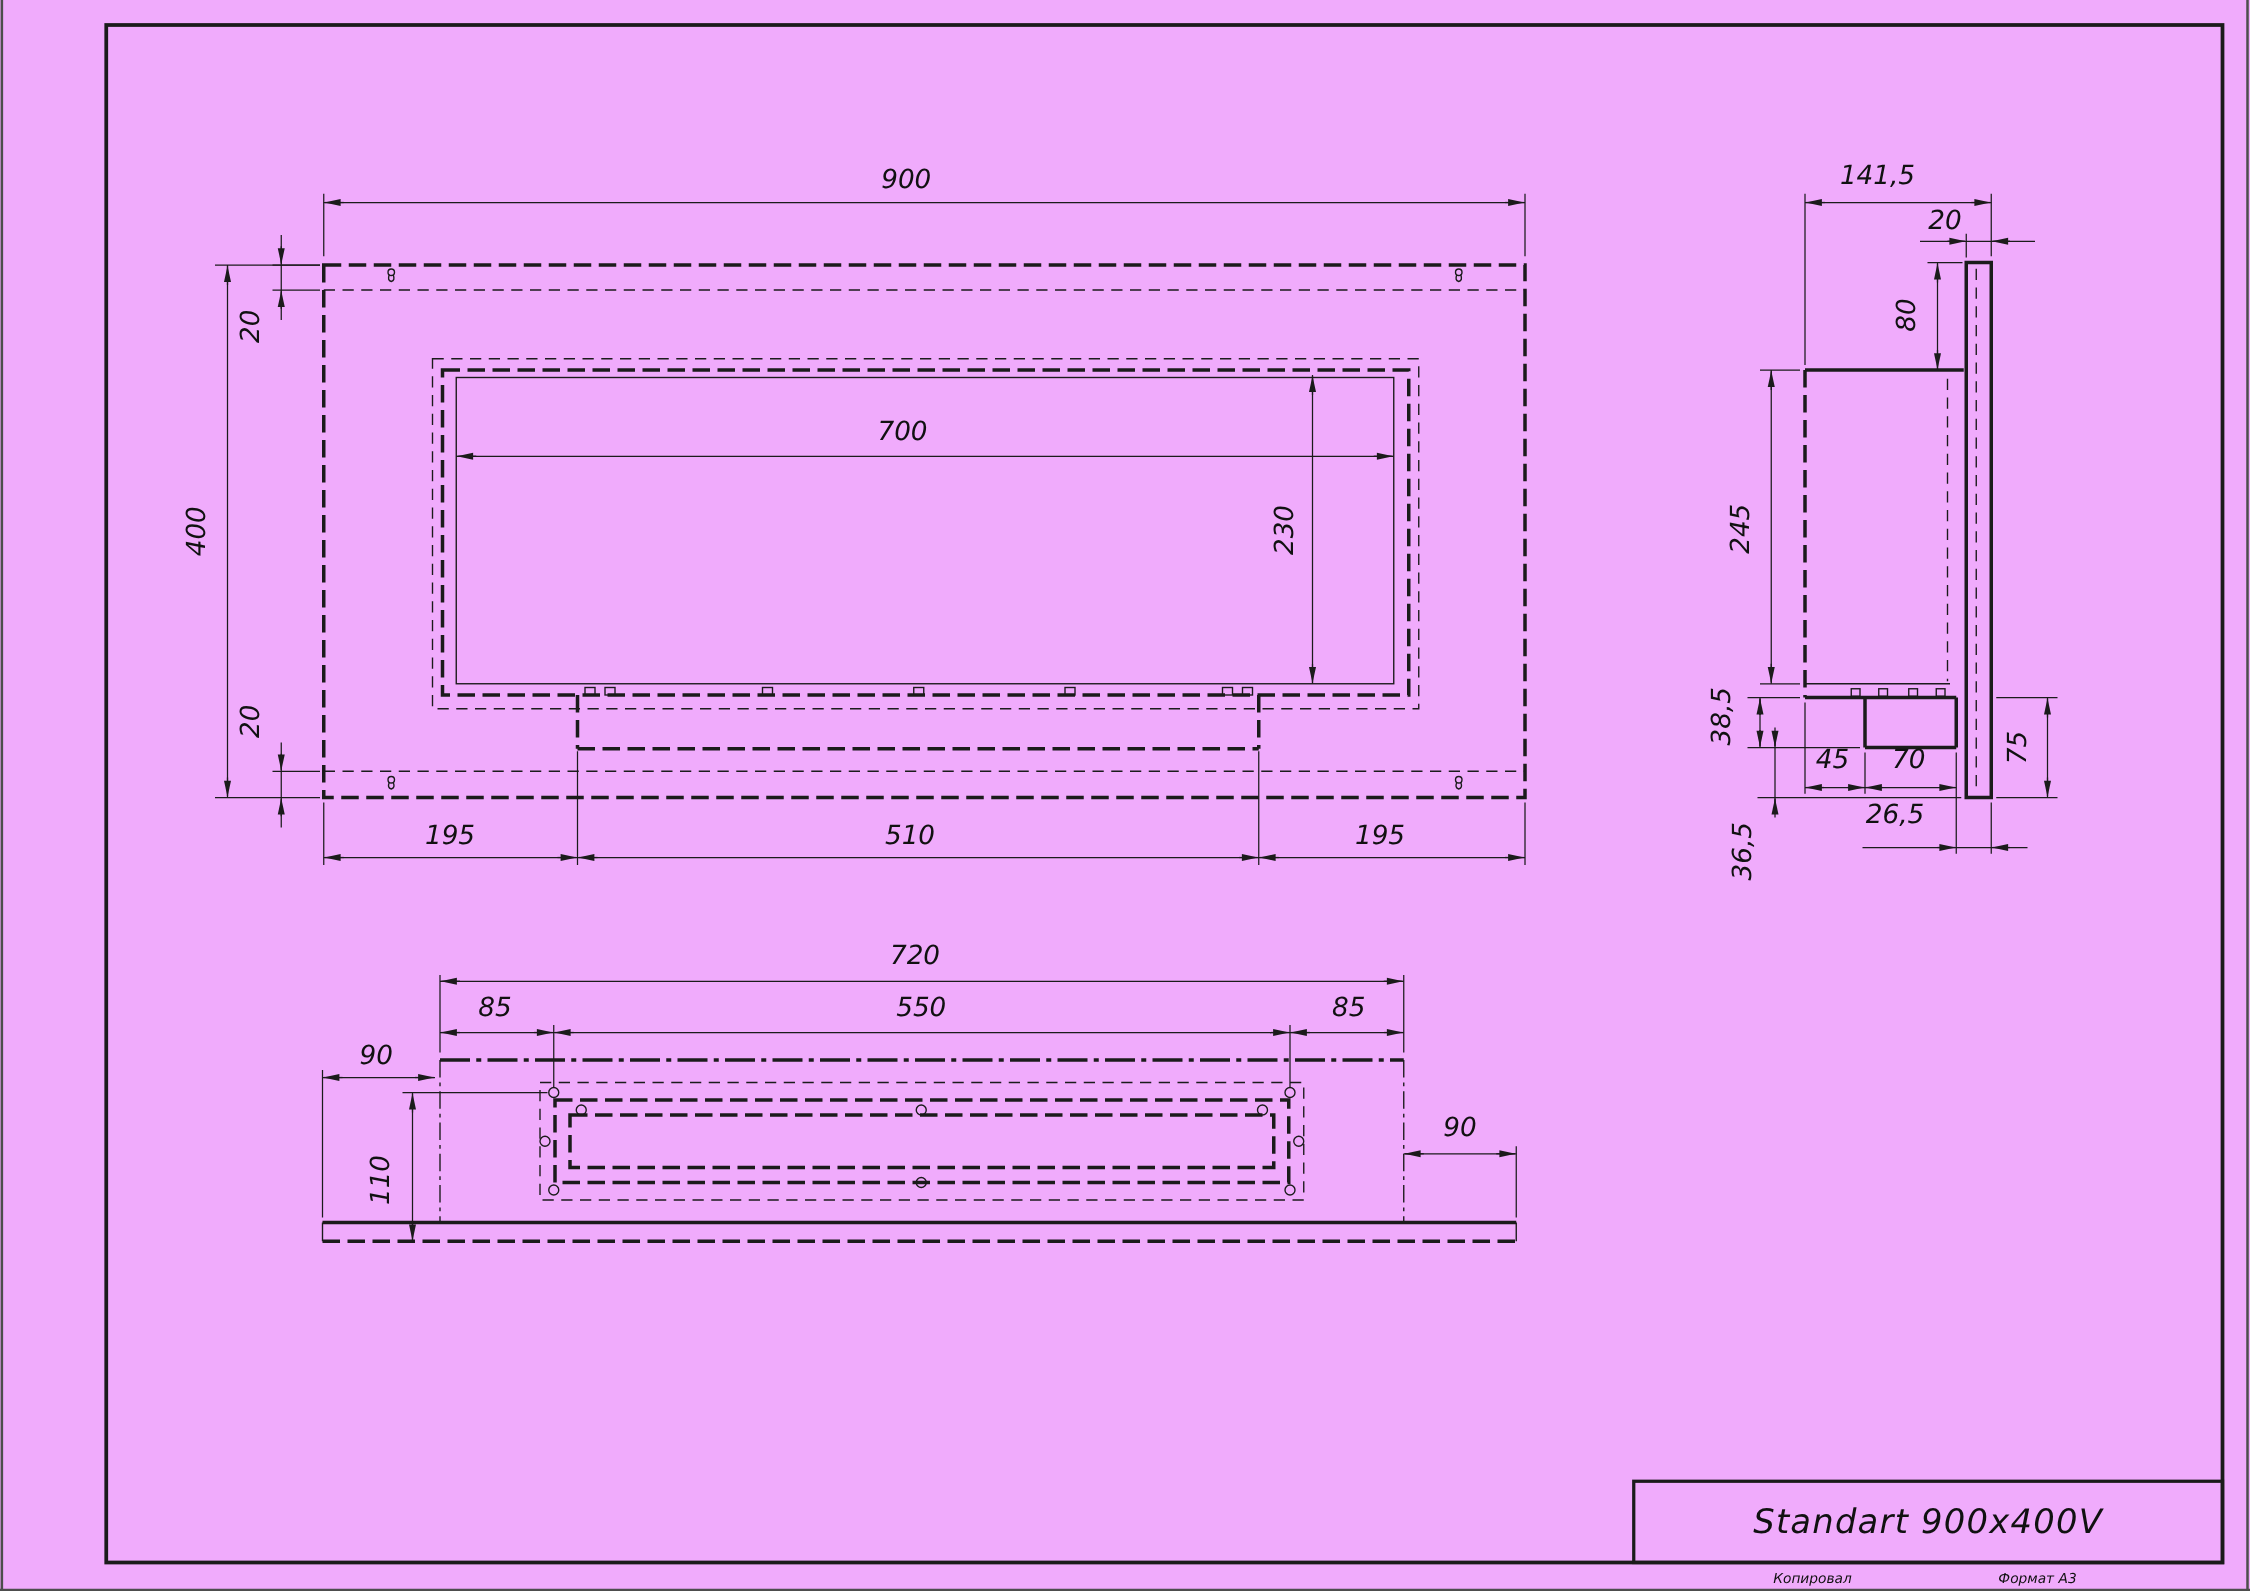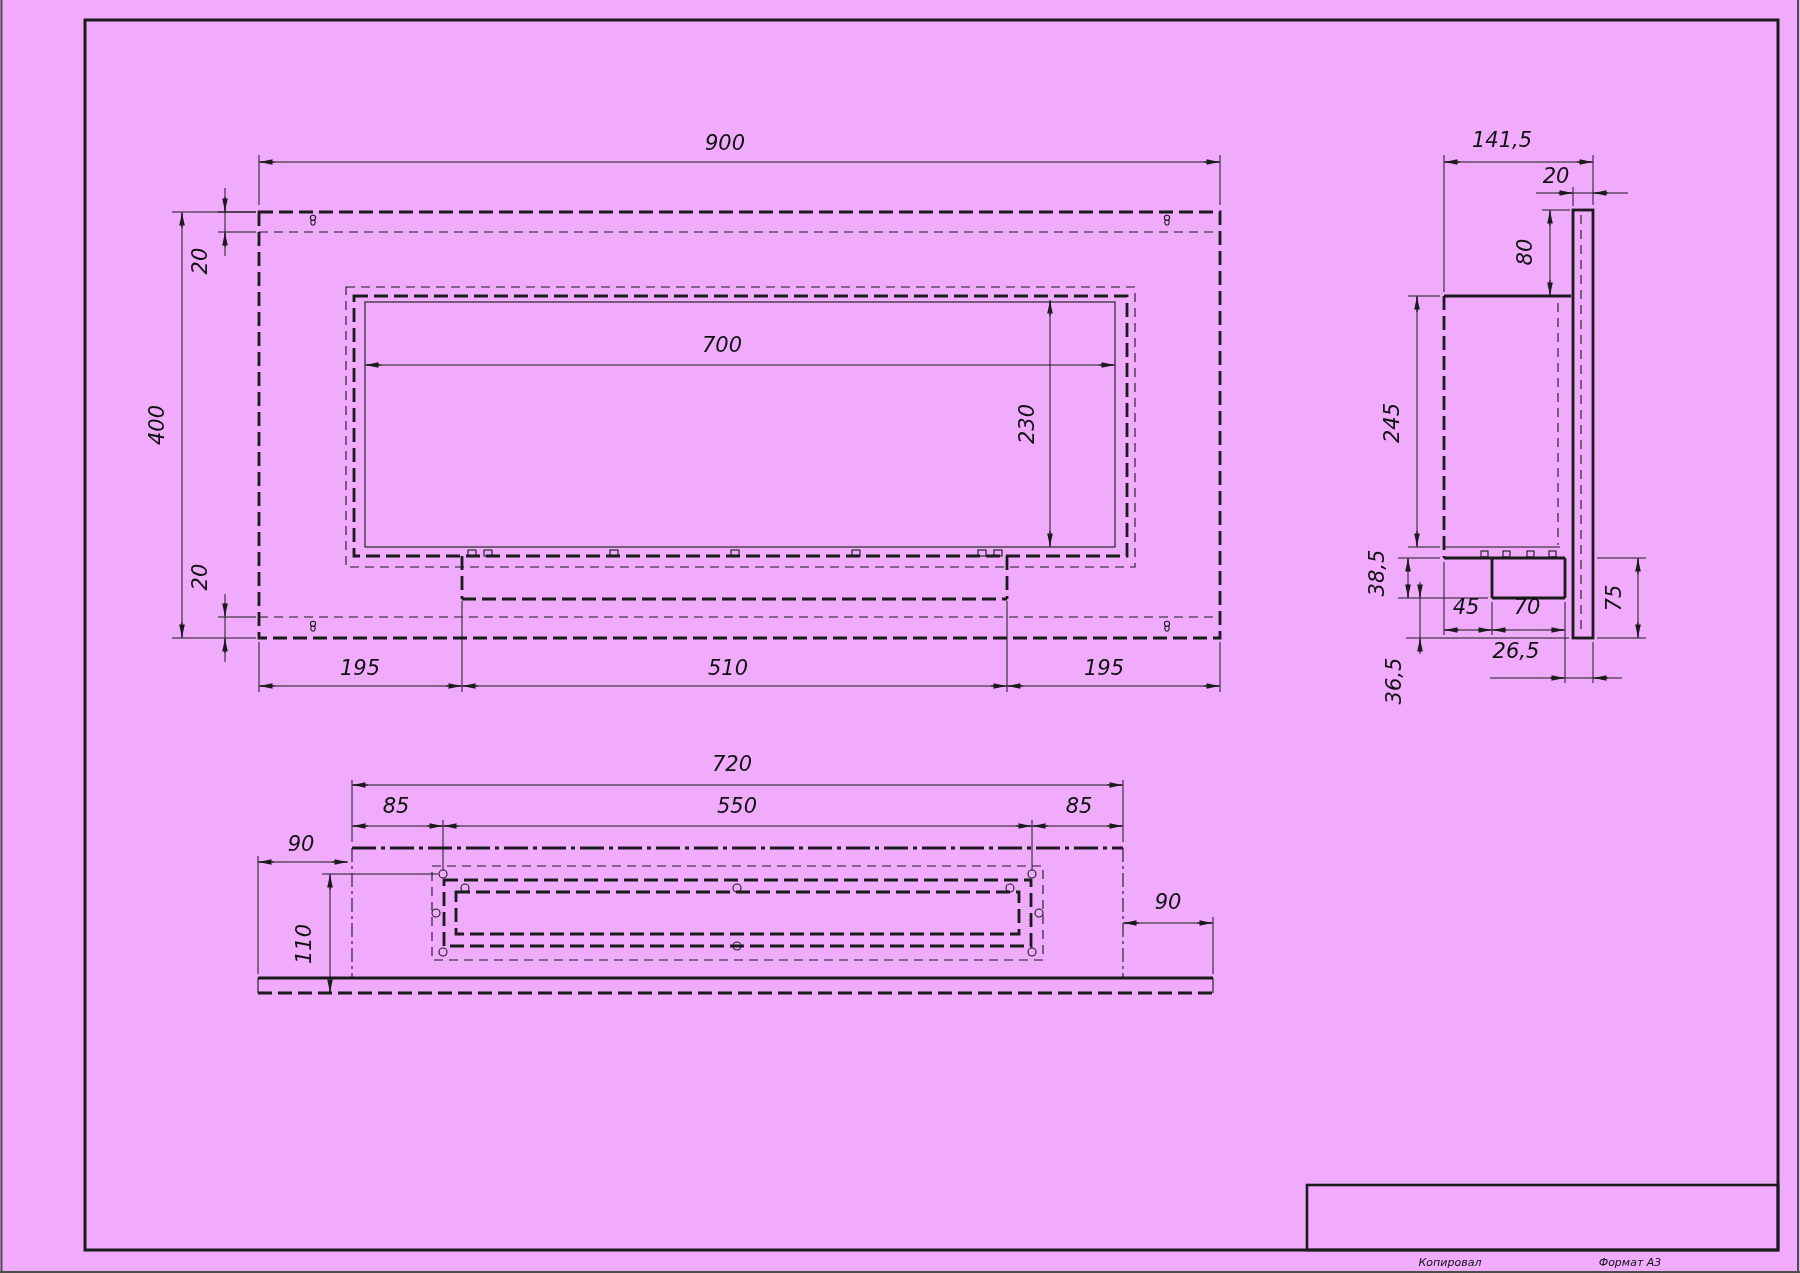--- a/index.html
+++ b/index.html
@@ -295,16 +295,17 @@
         <text x="732" y="771" class="dimtxt" font-size="21" text-anchor="middle">720</text>
         <text x="396" y="813" class="dimtxt" font-size="21" text-anchor="middle">85</text>
         <text x="737" y="813" class="dimtxt" font-size="21" text-anchor="middle">550</text>
         <text x="1079" y="813" class="dimtxt" font-size="21" text-anchor="middle">85</text>
         <text x="301" y="851" class="dimtxt" font-size="21" text-anchor="middle">90</text>
         <text x="311" y="944" class="dimtxt" font-size="21" text-anchor="middle" transform="rotate(-90 311 944)">110</text>
         <text x="1168" y="909" class="dimtxt" font-size="21" text-anchor="middle">90</text>
       </g>
 </svg>
 
+<div class="tb-title">Standart 900x400V</div>
 <div class="tb-foot tb-copy">Копировал</div>
 <div class="tb-foot tb-fmt">Формат A3</div>
 
 </div>
 
 </body></html>

